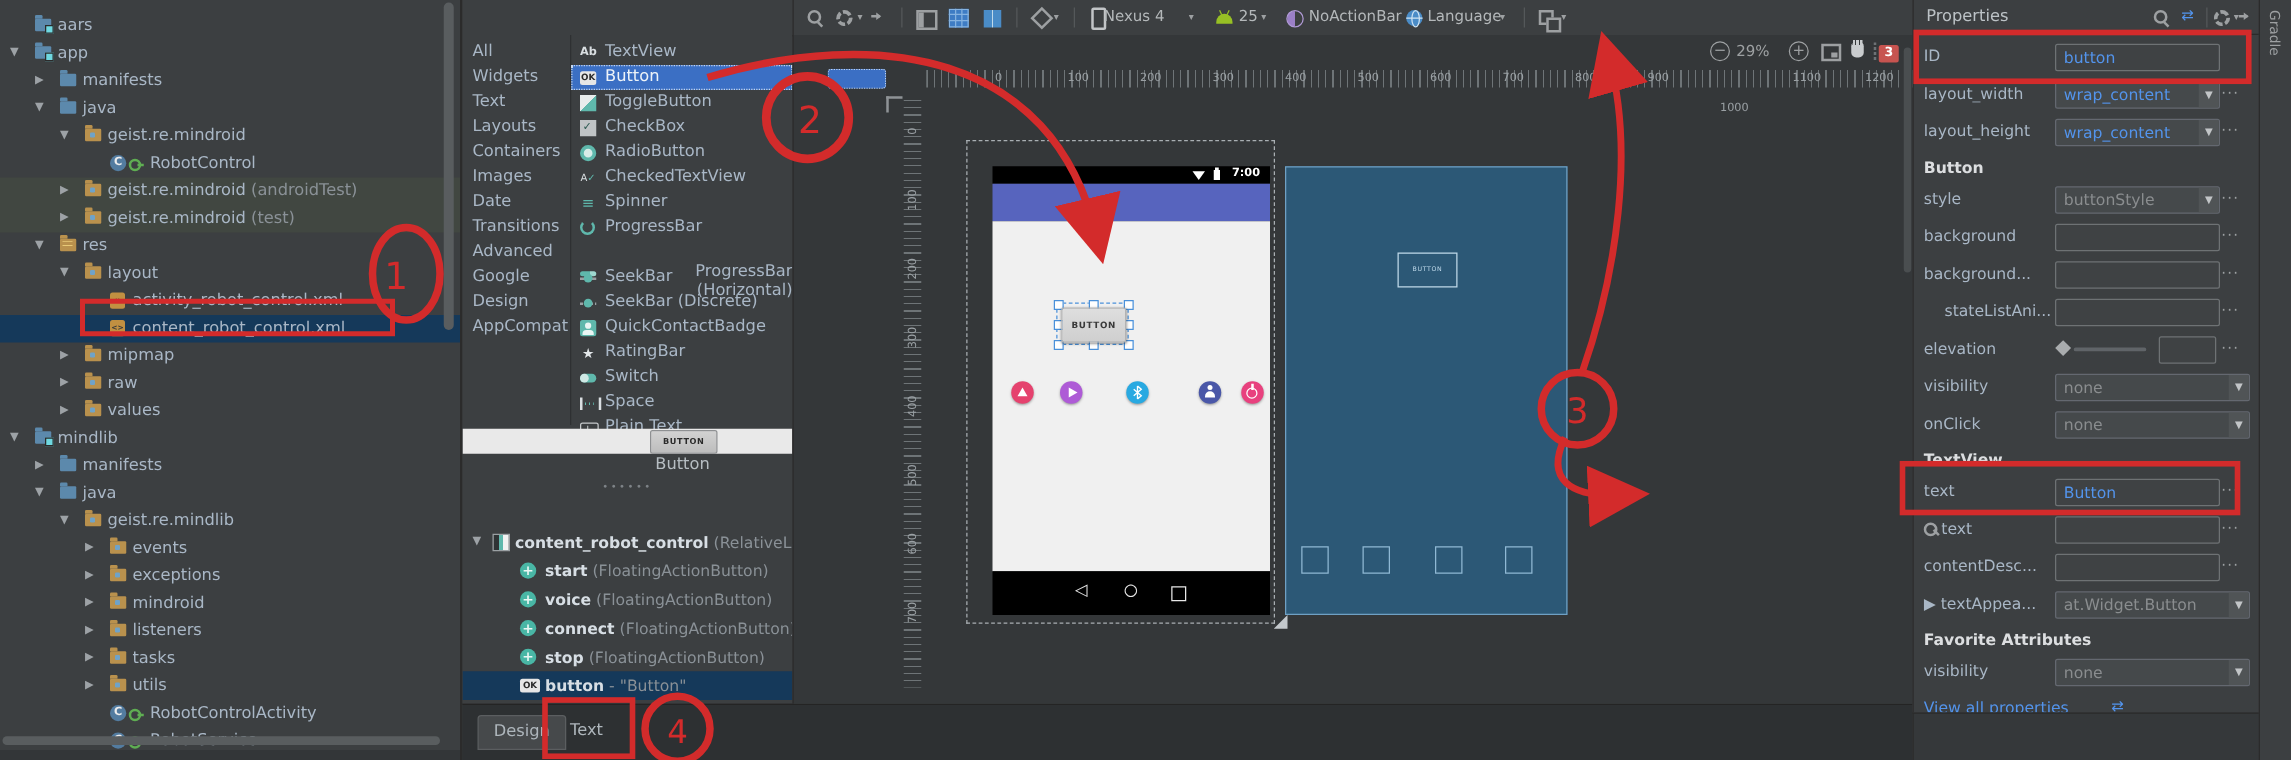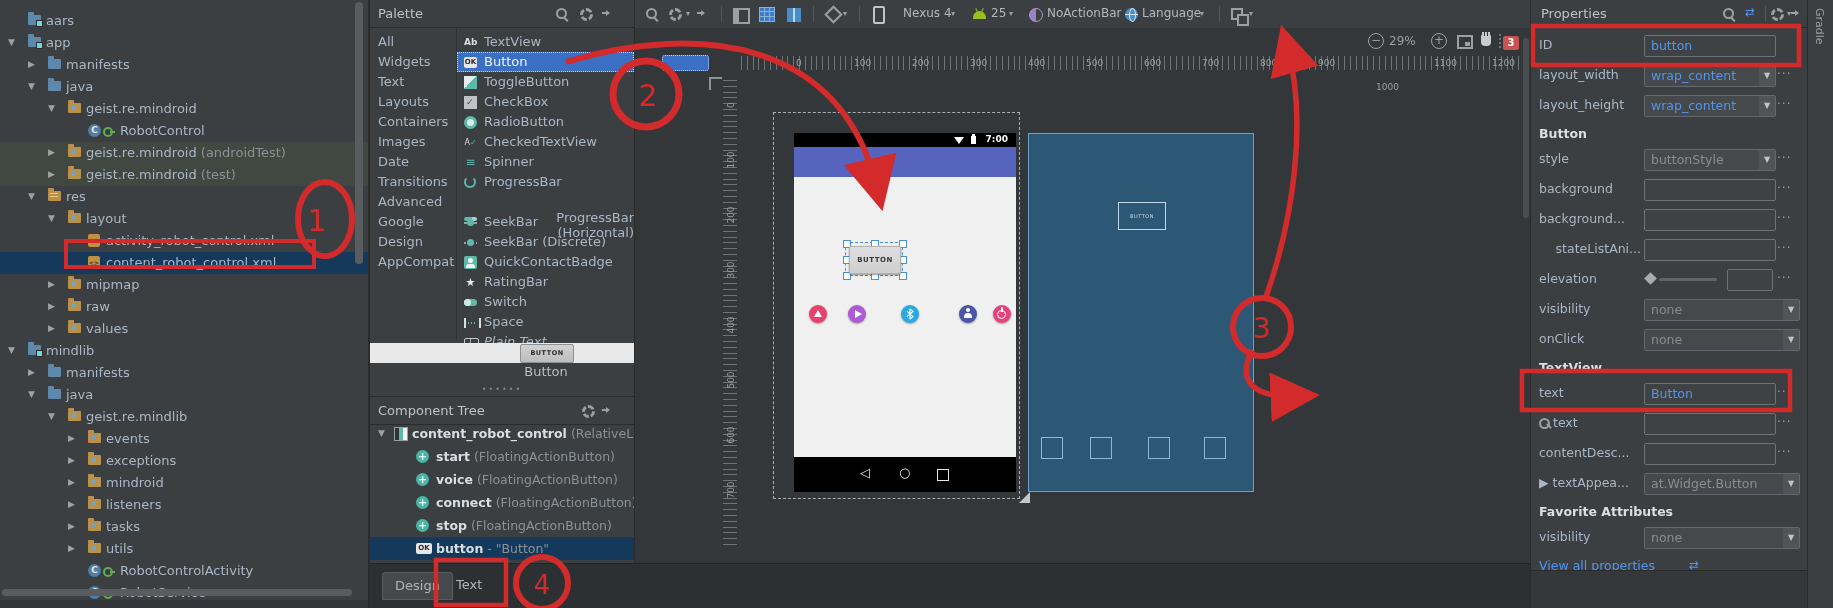--- a/index.html
+++ b/index.html
@@ -346,26 +346,20 @@
           <span class="tlabel" style="left:120px">RobotService</span>
         </div>
       </div>
     <div class="vscroll"></div>
     <div class="hscroll"></div>
   </div>
   <div id="bottom-left-strip"></div>
   <div class="vdiv" style="left:368px"></div>
 
   <div id="palette-panel">
-    <div class="panel-header" style="top:0">
-      <span class="panel-title">Palette</span>
-      <span class="hicon i-search" style="left:186px"></span>
-      <span class="hicon i-gear" style="left:210px"></span>
-      <span class="hicon i-pin" style="left:240px"></span>
-    </div>
     <div>
         <div class="catrow" style="top: 32px;">
           <span>All</span>
         </div>
         <div class="catrow" style="top: 52px;">
           <span>Widgets</span>
         </div>
         <div class="catrow" style="top: 72px;">
           <span>Text</span>
         </div>
@@ -452,37 +446,32 @@
           <span class="wlabel">RatingBar</span>
         </div>
         <div class="wrow" style="top: 292px;">
           <span class="wicon i-switch"></span>
           <span class="wlabel">Switch</span>
         </div>
         <div class="wrow" style="top: 312px; text-align: center;">
           <span class="wicon i-space"></span>
           <span class="wlabel">Space</span>
         </div>
-        <div class="wrow" style="top: 332px; font-style: italic;">
+        <div class="wrow" style="top: 332px;">
           <span class="wicon i-plaintext"></span>
           <span class="wlabel">Plain Text</span>
         </div>
       </div>
 
     <div id="preview-strip">
       <div id="drag-button">BUTTON</div>
     </div>
     <div id="preview-caption">Button</div>
     <div id="splitter-dots">••••••</div>
 
-    <div class="panel-header" style="top:396px;border-top:1px solid #2B2B2B">
-      <span class="panel-title">Component Tree</span>
-      <span class="hicon i-gear" style="left:212px"></span>
-      <span class="hicon i-pin" style="left:240px"></span>
-    </div>
     <div id="ctree-rows">
         <div class="crow" style="top: 2px;">
           <span class="carrow">▼</span>
           <span class="cicon lyico" style="left:24px"></span>
           <span class="ctext" style="left:42px"><span class="cname">content_robot_control</span><span class="csuf"> (RelativeLayout)</span></span>
         </div>
         <div class="crow" style="top: 25px;">
           <span class="cicon addico" style="left:46px">+</span>
           <span class="ctext" style="left:66px"><span class="cname">start</span><span class="csuf"> (FloatingActionButton)</span></span>
         </div>
@@ -517,21 +506,21 @@
     <span class="tbi i-pin" style="left:70px"></span>
     <span class="tsep" style="left:86px"></span>
     <span class="tbi i-viewD" style="left:98px"></span>
     <span class="tbi i-viewB" style="left:124px;top:7px"></span>
     <span class="tbi i-viewBP" style="left:152px"></span>
     <span class="tsep" style="left:178px"></span>
     <span class="tbi i-rotate" style="left:192px"></span>
     <span class="caret" style="left:208px">▾</span>
     <span class="tsep" style="left:224px"></span>
     <span class="tbi i-phone" style="left:238px;top:6px"></span>
-    <span class="tbl" style="left:268px">Nexus 4</span>
+    <span class="tbl" style="left:248px">Nexus 4</span>
     <span class="caret" style="left:316px">▾</span>
     <span class="tbi i-android" style="left:338px"></span>
     <span class="tbl" style="left:356px">25</span>
     <span class="caret" style="left:374px">▾</span>
     <span class="tbi i-theme" style="left:394px"></span>
     <span class="tbl" style="left:412px">NoActionBar</span>
     <span class="tbi i-globe" style="left:490px"></span>
     <span class="tbl" style="left:507px">Language</span>
     <span class="caret" style="left:565px">▾</span>
     <span class="tsep" style="left:584px"></span>

